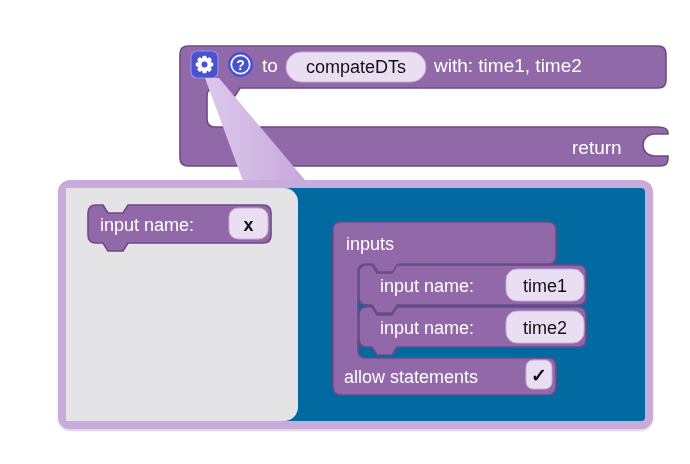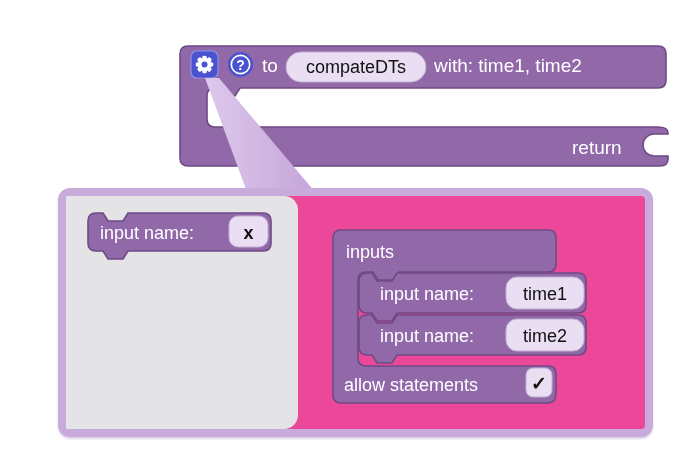--- a/index.html
+++ b/index.html
@@ -7,22 +7,22 @@
     position:relative;width:690px;height:464px;background:#ffffff;overflow:hidden;
     font-family:"Liberation Sans", sans-serif;
   }
   .abs{position:absolute;}
   svg text{font-family:"Liberation Sans", sans-serif;}
   .blk-label{fill:#ffffff;font-size:18px;}
   .blk-label-lg{fill:#ffffff;font-size:19px;}
   .field-text{fill:#111111;font-size:18px;}
   
   .popup{
-    position:absolute;left:58px;top:188px;width:579px;height:233px;
-    background:#ec4899;border:8px solid #c8abda;border-radius:12px;
+    position:absolute;left:58px;top:180px;width:579px;height:233px;
+    background:#0369a1;border:8px solid #c8abda;border-radius:12px;
     box-shadow:0 2px 2px rgba(120,80,150,0.25);
     z-index:3;
   }
   .flyout-panel{
     position:absolute;left:0;top:0;bottom:0;width:232px;
     background:#e4e3e6;border-radius:0 14px 14px 0;
   }
 </style>
 </head>
 <body>

